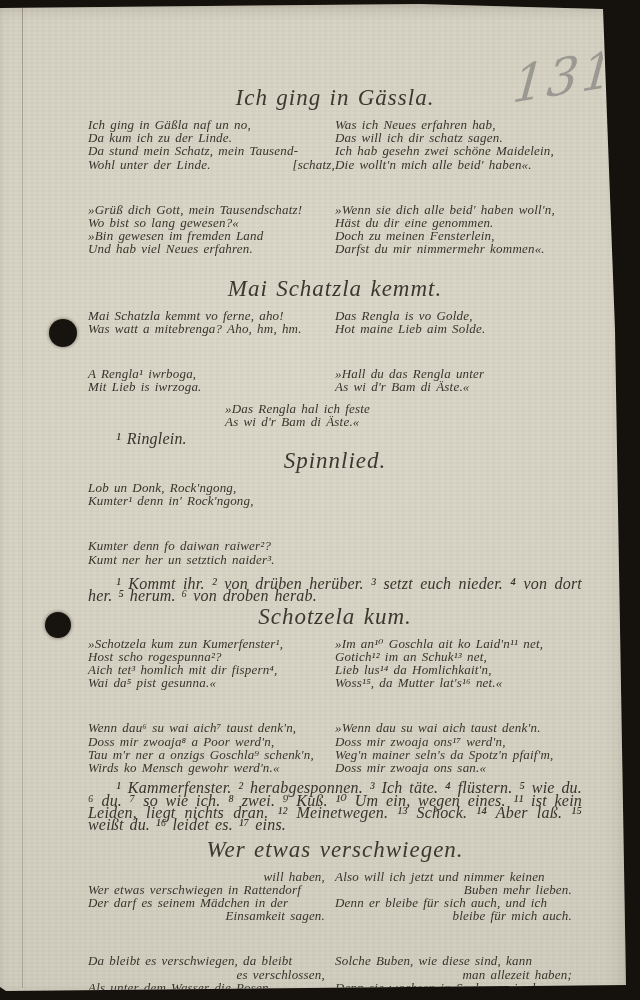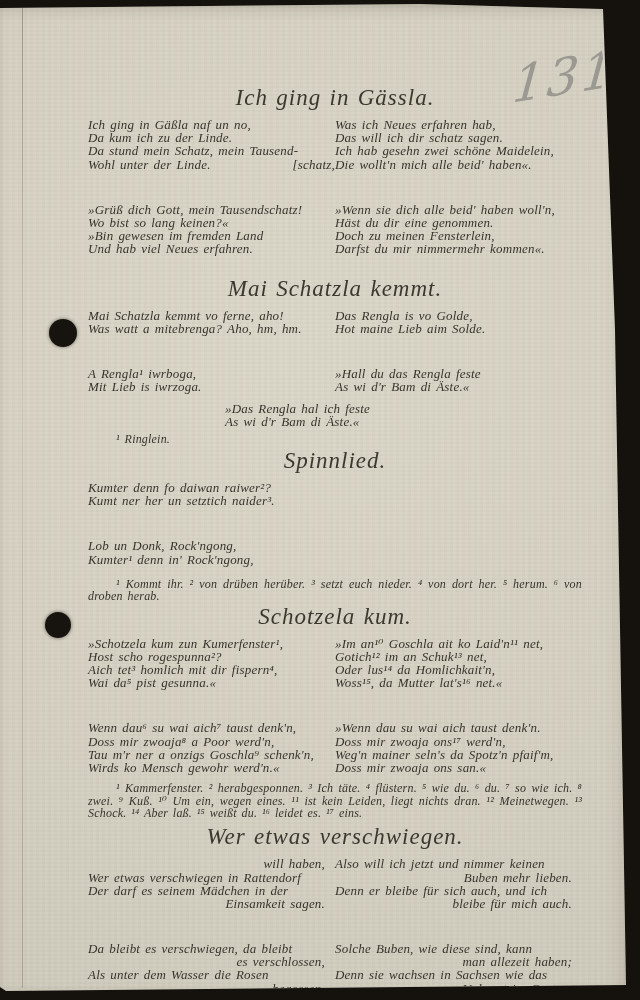--- a/index.html
+++ b/index.html
@@ -28,21 +28,21 @@
          margin:0 0 7px 0;font-weight:400;}
   .cols{display:flex;}
   .col{width:247px;flex:none;}
   .stanza{margin-bottom:11px;}
   .stanza:last-child{margin-bottom:0;margin-top:32px;}
   .line{white-space:nowrap;height:13.2px;}
   .line.right{text-align:right;padding-right:10px;}
   .line.split{display:flex;justify-content:space-between;padding-right:0;}
   .center-stanza{margin:9px 0 0 137px;}
   .footnote{margin-top:12px;text-indent:28px;text-align:justify;
-            font-size:12px;line-height:12.4px;}
+            font-size:16px;line-height:12.4px;}
   .sec-0{margin-top:84px;}
   .sec-1{margin-top:19px;}
   .sec-2{margin-top:2px;}
   .sec-3{margin-top:0;}
   .sec-4{margin-top:4px;}
   .sec-1 .footnote{margin-top:4px;text-align:left;}
   .sec-3 .footnote{margin-top:8px;}
 </style>
 </head>
 <body>
@@ -67,21 +67,21 @@
                 <div class="line">Ich ging in Gäßla naf un no,</div>
                 <div class="line">Da kum ich zu der Linde.</div>
                 <div class="line">Da stund mein Schatz, mein Tausend-</div>
                 <div class="line split">
                   <span>Wohl unter der Linde.</span>
                   <span>[schatz,</span>
                 </div>
               </div>
               <div class="stanza">
                 <div class="line">»Grüß dich Gott, mein Tausendschatz!</div>
-                <div class="line">Wo bist so lang keinen?«</div>
+                <div class="line">Wo bist so lang gewesen?«</div>
                 <div class="line">»Bin gewesen im fremden Land</div>
                 <div class="line">Und hab viel Neues erfahren.</div>
               </div>
             </div>
             <div class="col">
               <div class="stanza">
                 <div class="line">Was ich Neues erfahren hab,</div>
                 <div class="line">Das will ich dir schatz sagen.</div>
                 <div class="line">Ich hab gesehn zwei schöne Maidelein,</div>
                 <div class="line">Die wollt'n mich alle beid' haben«.</div>
@@ -107,42 +107,42 @@
                 <div class="line">A Rengla¹ iwrboga,</div>
                 <div class="line">Mit Lieb is iwrzoga.</div>
               </div>
             </div>
             <div class="col">
               <div class="stanza">
                 <div class="line">Das Rengla is vo Golde,</div>
                 <div class="line">Hot maine Lieb aim Solde.</div>
               </div>
               <div class="stanza">
-                <div class="line">»Hall du das Rengla feste</div>
+                <div class="line">»Hall du das Rengla unter</div>
                 <div class="line">As wi d'r Bam di Äste.«</div>
               </div>
             </div>
           </div>
           <div class="center-stanza">
             <div class="line">»Das Rengla hal ich feste</div>
             <div class="line">As wi d'r Bam di Äste.«</div>
           </div>
           <div class="footnote">¹ Ringlein.</div>
         </section>
         <section class="section sec-2">
           <div class="title">Spinnlied.</div>
           <div class="cols">
             <div class="col">
               <div class="stanza">
+                <div class="line">Lob un Donk, Rock'ngong,</div>
+                <div class="line">Kumter¹ denn in' Rock'ngong,</div>
+              </div>
+              <div class="stanza">
                 <div class="line">Kumter denn fo daiwan raiwer²?</div>
                 <div class="line">Kumt ner her un setztich naider³.</div>
-              </div>
-              <div class="stanza">
-                <div class="line">Lob un Donk, Rock'ngong,</div>
-                <div class="line">Kumter¹ denn in' Rock'ngong,</div>
               </div>
             </div>
           </div>
           <div class="footnote">¹ Kommt ihr. ² von drüben herüber. ³ setzt euch nieder. ⁴ von dort her. ⁵ herum. ⁶ von droben herab.</div>
         </section>
         <section class="section sec-3">
           <div class="title">Schotzela kum.</div>
           <div class="cols">
             <div class="col">
               <div class="stanza">
@@ -155,21 +155,21 @@
                 <div class="line">Wenn dau⁶ su wai aich⁷ taust denk'n,</div>
                 <div class="line">Doss mir zwoaja⁸ a Poor werd'n,</div>
                 <div class="line">Tau m'r ner a onzigs Goschla⁹ schenk'n,</div>
                 <div class="line">Wirds ko Mensch gewohr werd'n.«</div>
               </div>
             </div>
             <div class="col">
               <div class="stanza">
                 <div class="line">»Im an¹⁰ Goschla ait ko Laid'n¹¹ net,</div>
                 <div class="line">Gotich¹² im an Schuk¹³ net,</div>
-                <div class="line">Oder lus¹⁴ da Homlichkait'n,</div>
+                <div class="line">Lieb lus¹⁴ da Homlichkait'n,</div>
                 <div class="line">Woss¹⁵, da Mutter lat's¹⁶ net.«</div>
               </div>
               <div class="stanza">
                 <div class="line">»Wenn dau su wai aich taust denk'n.</div>
                 <div class="line">Doss mir zwoaja ons¹⁷ werd'n,</div>
                 <div class="line">Weg'n mainer seln's da Spotz'n pfaif'm,</div>
                 <div class="line">Doss mir zwoaja ons san.«</div>
               </div>
             </div>
           </div>

